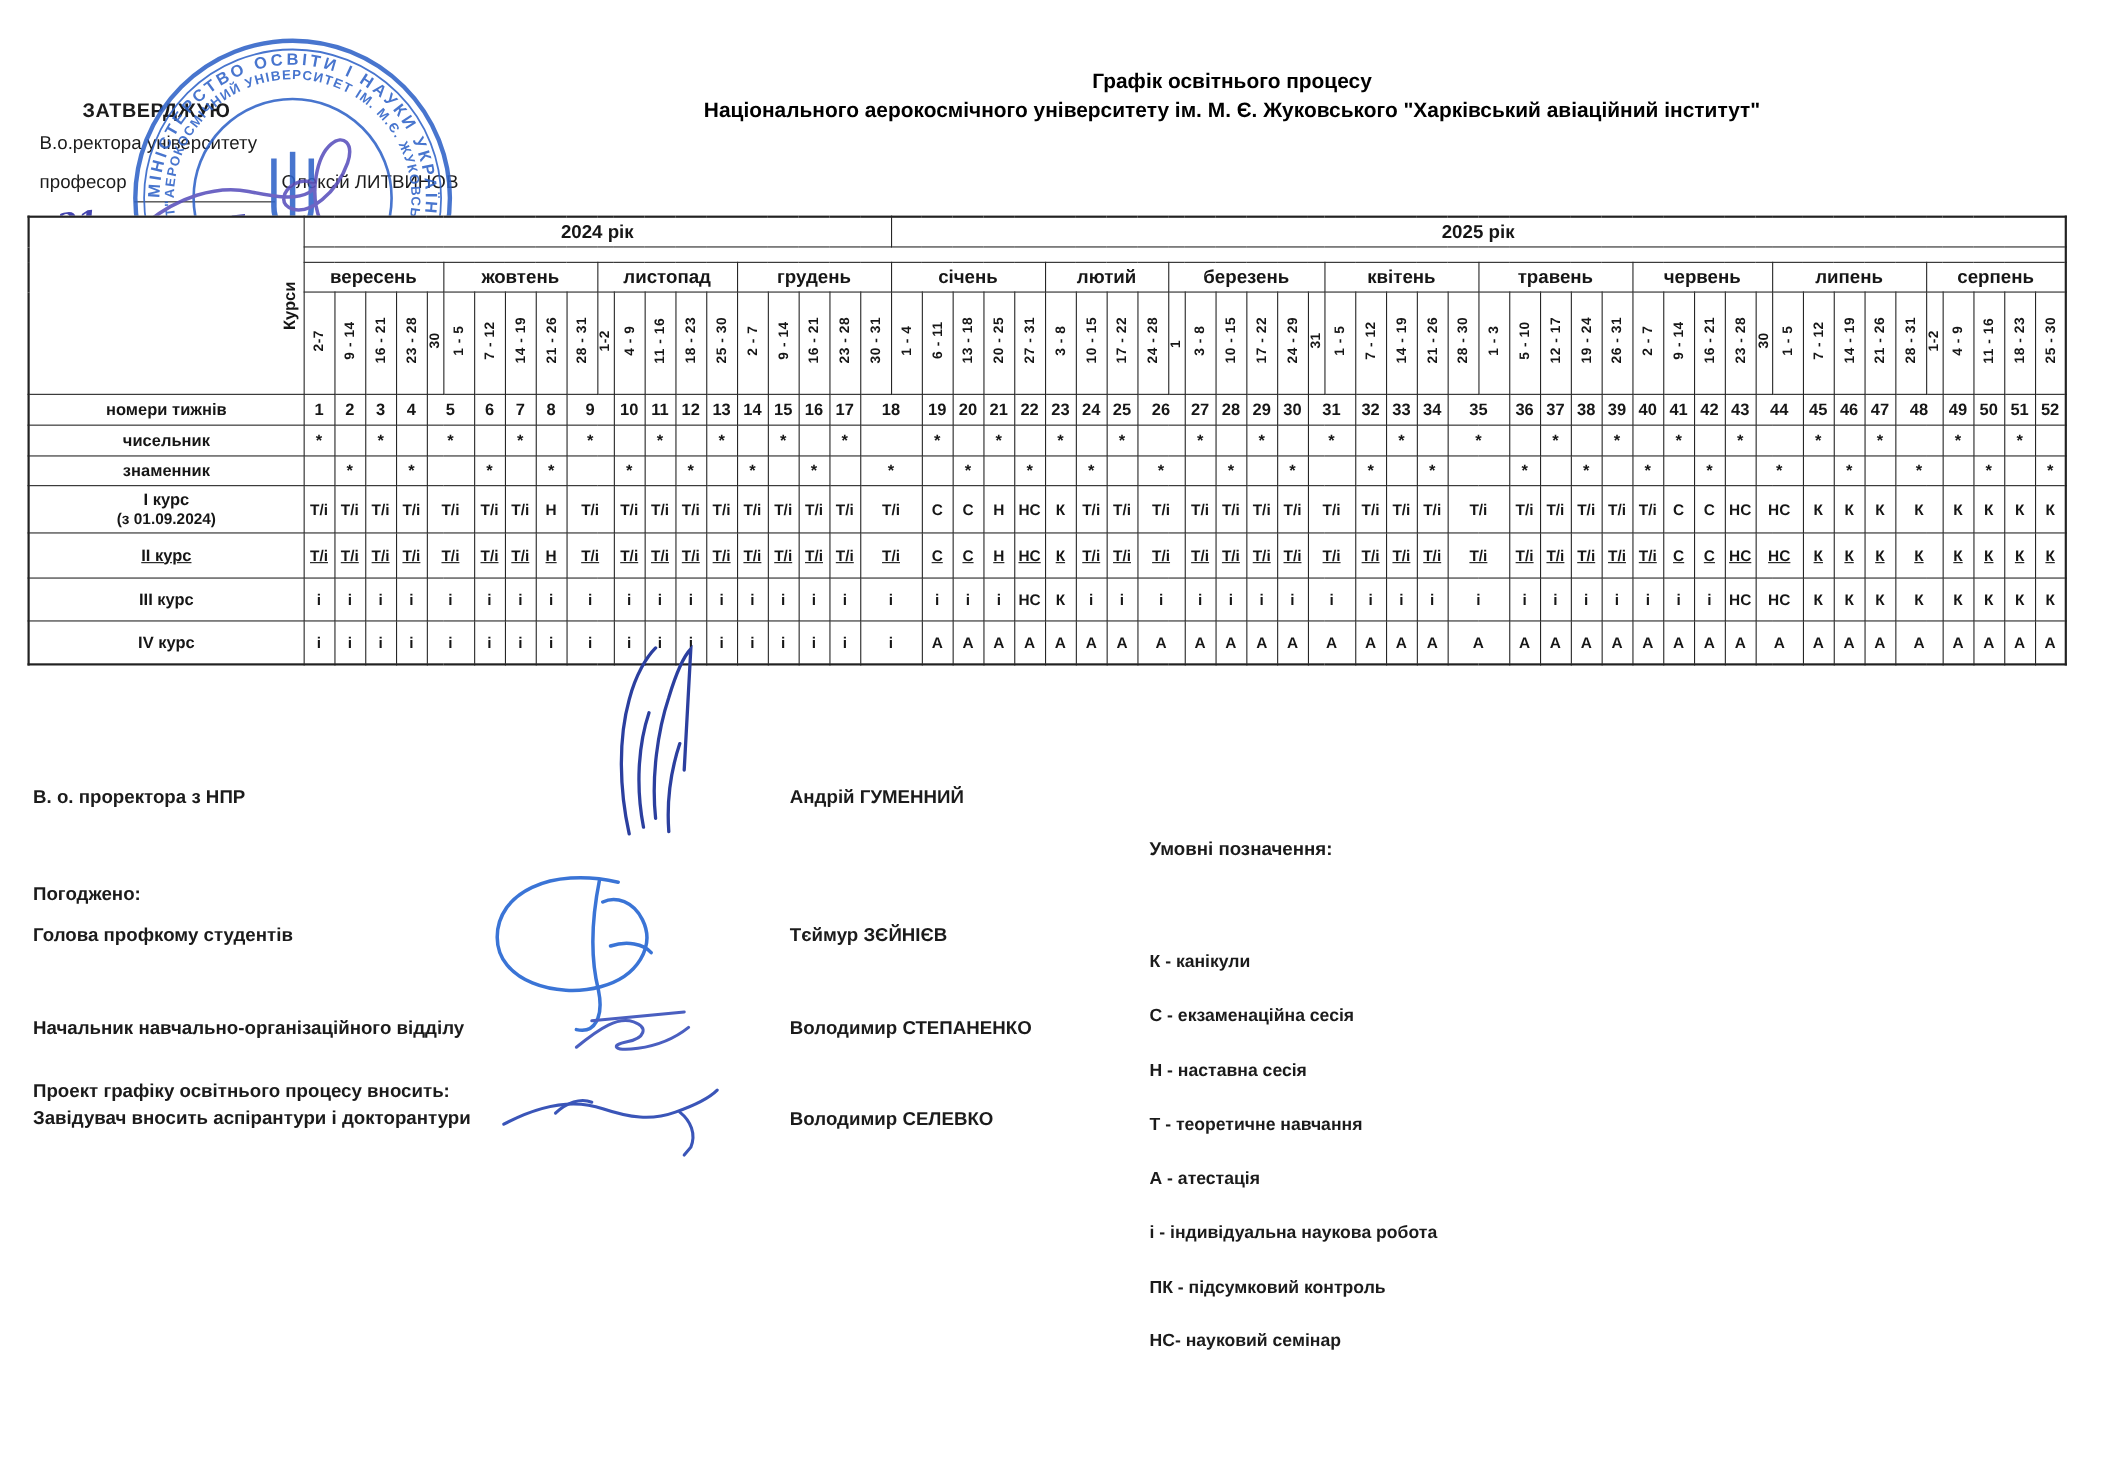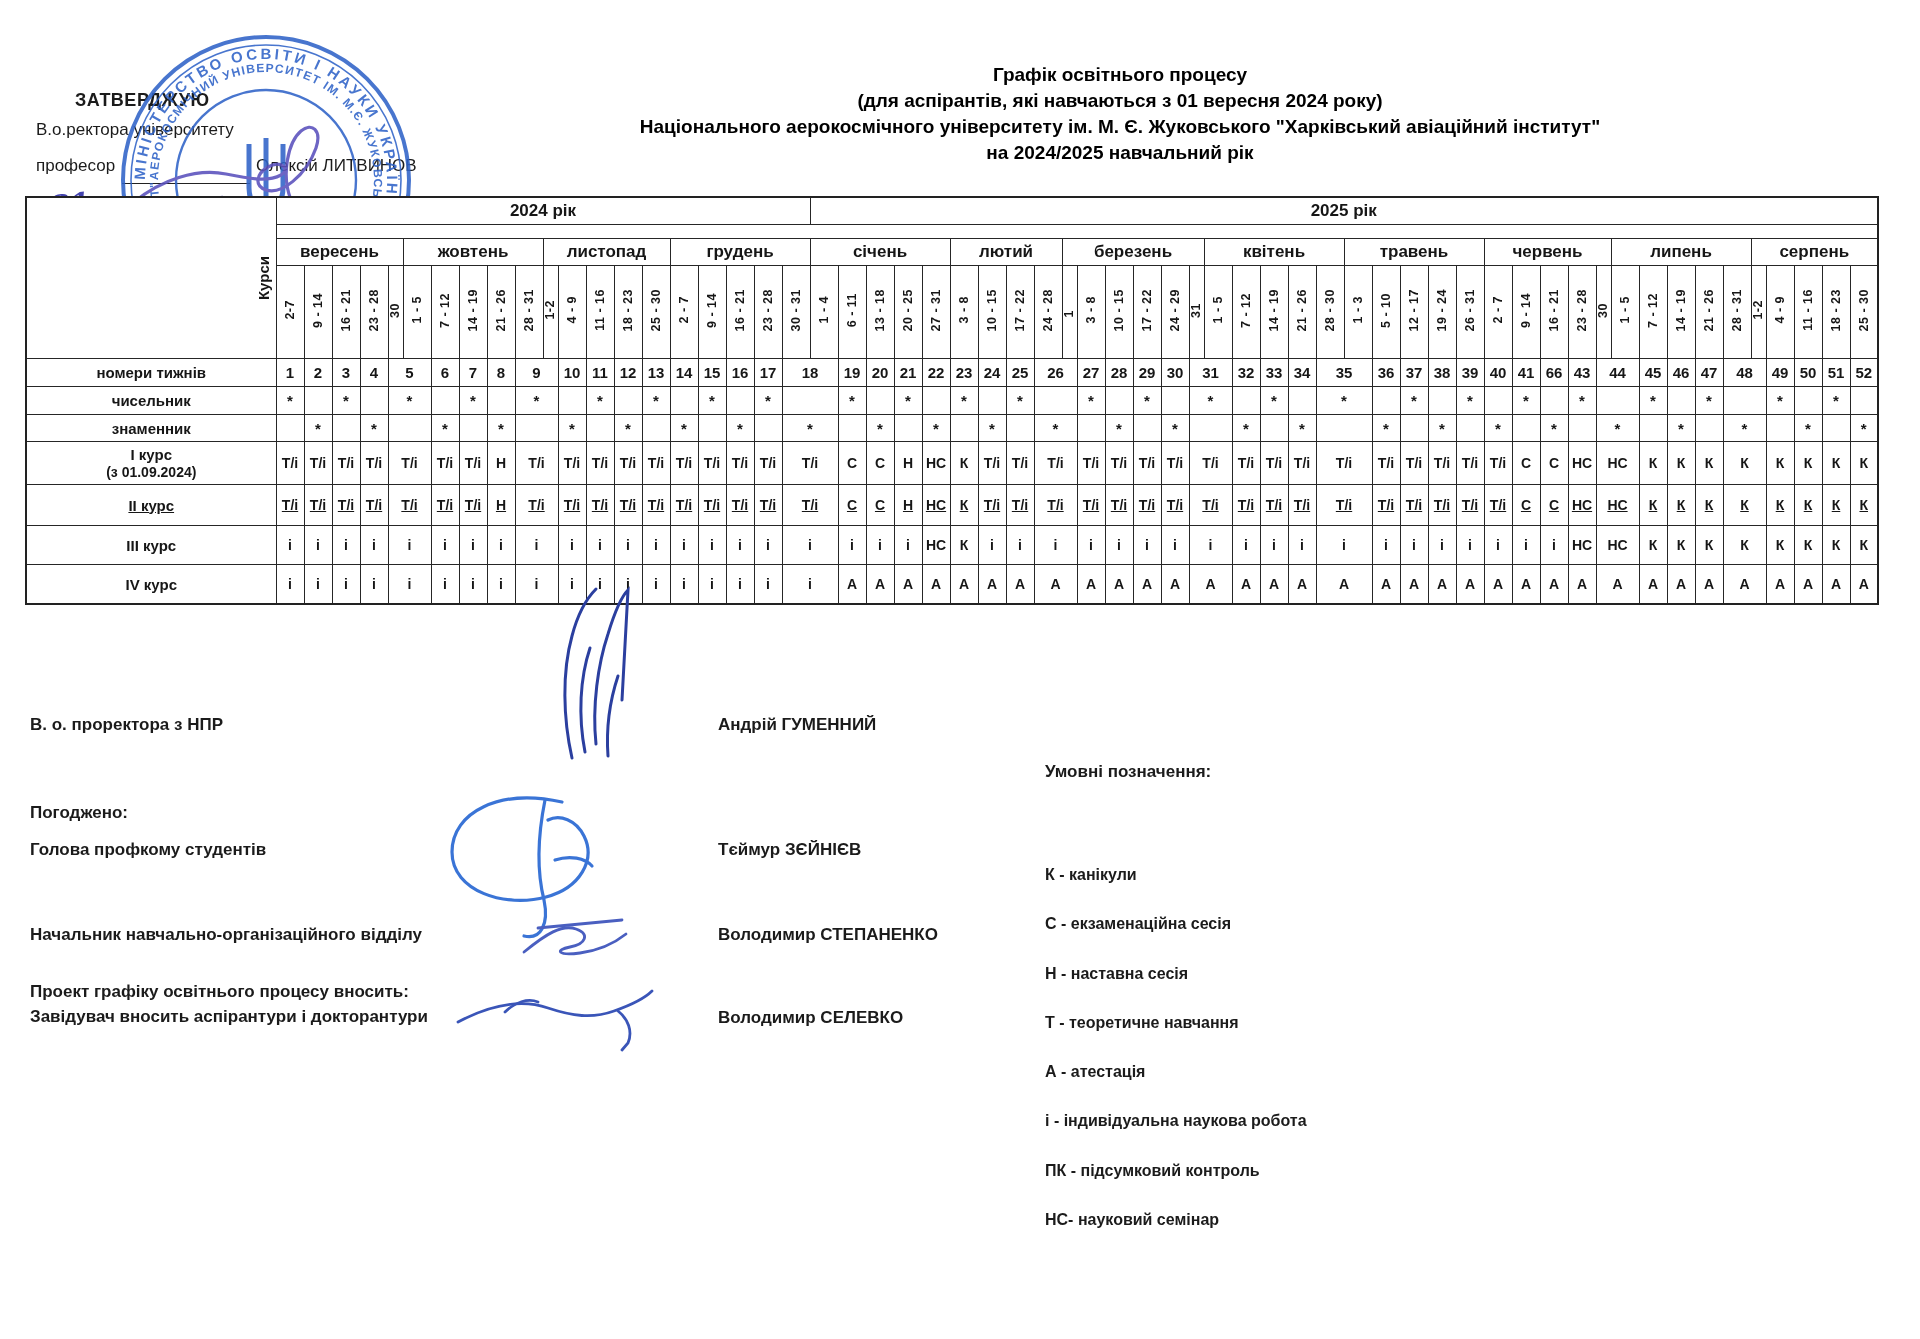--- a/index.html
+++ b/index.html
@@ -86,23 +86,21 @@
       <path d="M167,114 V158 Q167,176 150,182"></path>
       <path d="M150,182 L143,196 L150,208 L157,196 Z" fill="#2f63c8" stroke-width="2"></path>
     </g>
     <text x="96" y="238" font-size="14.5" font-weight="bold" fill="#2f63c8" transform="rotate(-14 96 238)">№02066769</text>
 
     <path d="M18,172 C45,150 80,138 110,144 C135,149 152,152 165,145 C175,139 165,130 152,137 C140,144 138,156 150,160 C165,165 190,146 200,118 C206,100 196,92 185,101 C172,112 165,145 175,170 L186,184" stroke="#5a50bd" stroke-width="3.2" fill="none" stroke-linecap="round"></path>
   </svg>
 
   <div class="abs title-block">
     <div>Графік освітнього процесу</div>
-    <div>(для аспірантів, які навчаються  з 01 вересня 2024 року)</div>
     <div>Національного аерокосмічного університету ім. М. Є. Жуковського "Харківський авіаційний інститут"</div>
-    <div>на 2024/2025 навчальний рік</div>
   </div>
 
   <table id="schedule-table">
       <colgroup>
         <col style="width:250px">
         <col style="width:28px">
         <col style="width:28px">
         <col style="width:28px">
         <col style="width:28px">
         <col style="width:15px">
@@ -285,21 +283,21 @@
           <td class="cell wnum">32</td>
           <td class="cell wnum">33</td>
           <td class="cell wnum">34</td>
           <td class="cell wnum" colspan="2">35</td>
           <td class="cell wnum">36</td>
           <td class="cell wnum">37</td>
           <td class="cell wnum">38</td>
           <td class="cell wnum">39</td>
           <td class="cell wnum">40</td>
           <td class="cell wnum">41</td>
-          <td class="cell wnum">66</td>
+          <td class="cell wnum">42</td>
           <td class="cell wnum">43</td>
           <td class="cell wnum" colspan="2">44</td>
           <td class="cell wnum">45</td>
           <td class="cell wnum">46</td>
           <td class="cell wnum">47</td>
           <td class="cell wnum" colspan="2">48</td>
           <td class="cell wnum">49</td>
           <td class="cell wnum">50</td>
           <td class="cell wnum">51</td>
           <td class="cell wnum">52</td>

